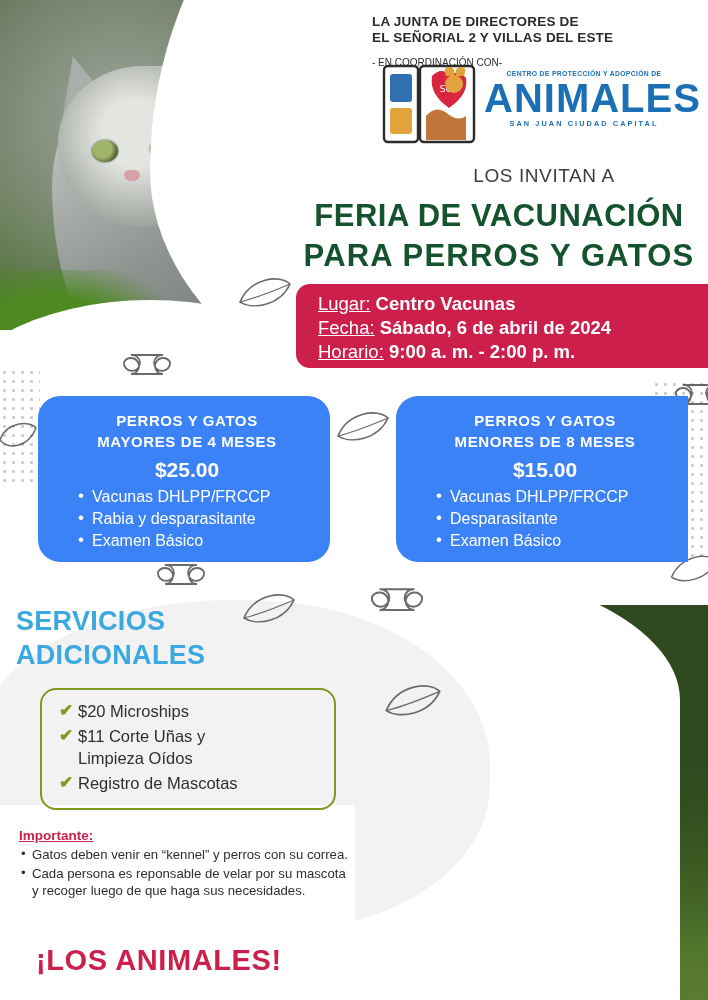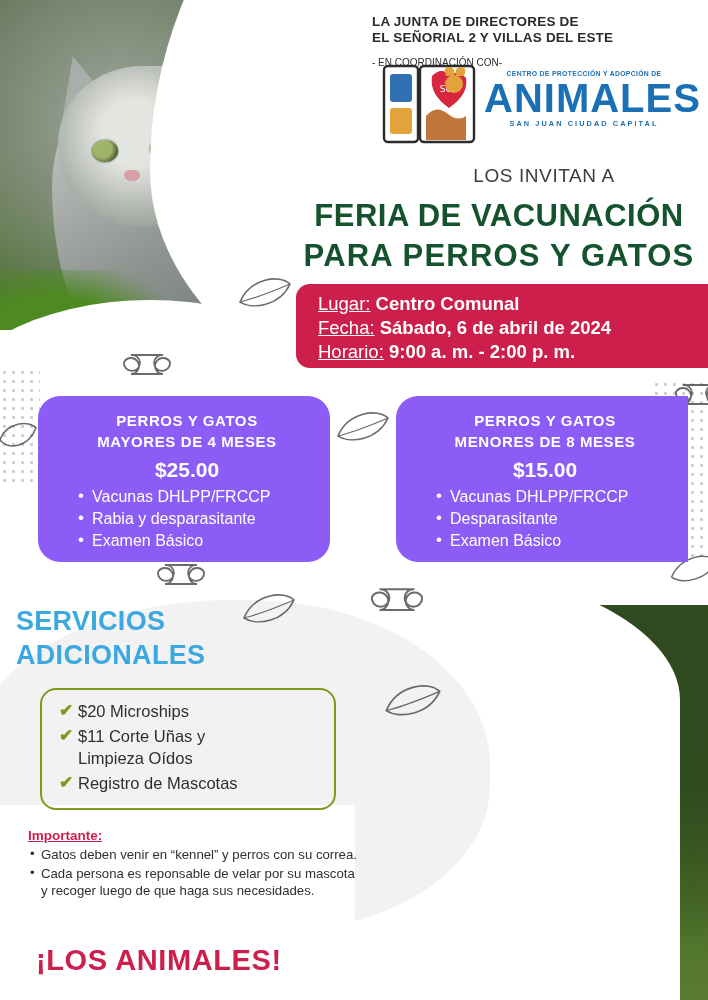--- a/index.html
+++ b/index.html
@@ -345,21 +345,21 @@
   }
   .info-row .lbl {
     text-decoration: underline;
     font-weight: normal;
   }
   .info-row .val { font-weight: bold; }
 
   
   .card {
     position: absolute;
-    background: #8b5cf6;
+    background: #3b82f6;
     border-radius: 22px;
     color: #ffffff;
     box-sizing: border-box;
     padding: 14px 16px 10px 22px;
   }
   .card.left { left: 38px; top: 396px; width: 292px; height: 166px; }
   .card.right { left: 396px; top: 396px; width: 292px; height: 166px; border-radius: 22px 0 0 22px; }
   .card-title {
     text-align: center;
     font-weight: bold;
@@ -423,21 +423,21 @@
     font-weight: bold;
     font-size: 17px;
     width: 24px;
     flex: 0 0 24px;
     text-align: center;
   }
 
   
   .importante {
     position: absolute;
-    left: 28px; top: 828px;
+    left: 19px; top: 828px;
     width: 336px;
     color: #2f2f2f;
   }
   .importante .imp-title {
     color: #cc1f4b;
     text-decoration: underline;
     font-size: 13.5px;
     font-weight: bold;
     margin-bottom: 3px;
   }
@@ -576,21 +576,21 @@
   <div class="invitan">LOS INVITAN A</div>
 
   <div class="title">
     <div class="l1">FERIA DE VACUNACIÓN</div>
     <div class="l2">PARA PERROS Y GATOS</div>
   </div>
 
   <div class="info-box">
     <div class="info-row">
       <span class="lbl">Lugar:</span>
-      <span class="val">Centro Comunal</span>
+      <span class="val">Centro Vacunas</span>
     </div>
     <div class="info-row">
       <span class="lbl">Fecha:</span>
       <span class="val">Sábado, 6 de abril de 2024</span>
     </div>
     <div class="info-row">
       <span class="lbl">Horario:</span>
       <span class="val">9:00 a. m. - 2:00 p. m.</span>
     </div>
   </div>

